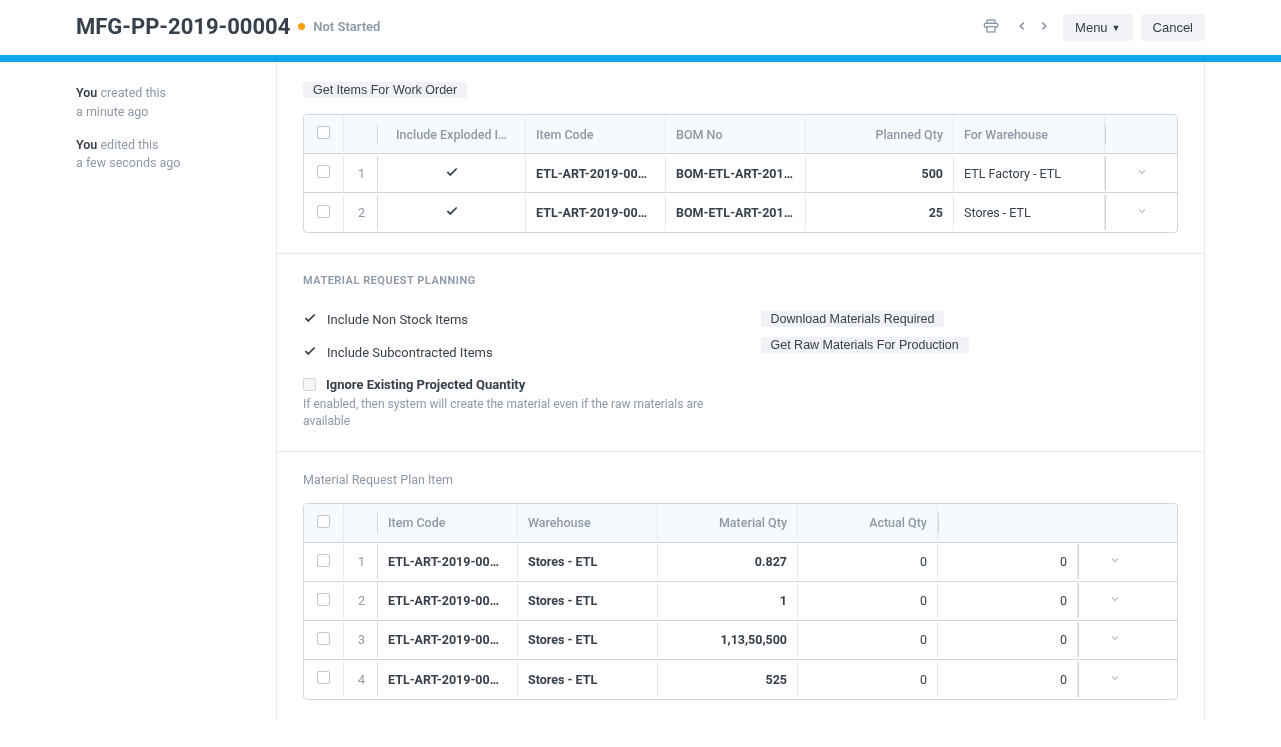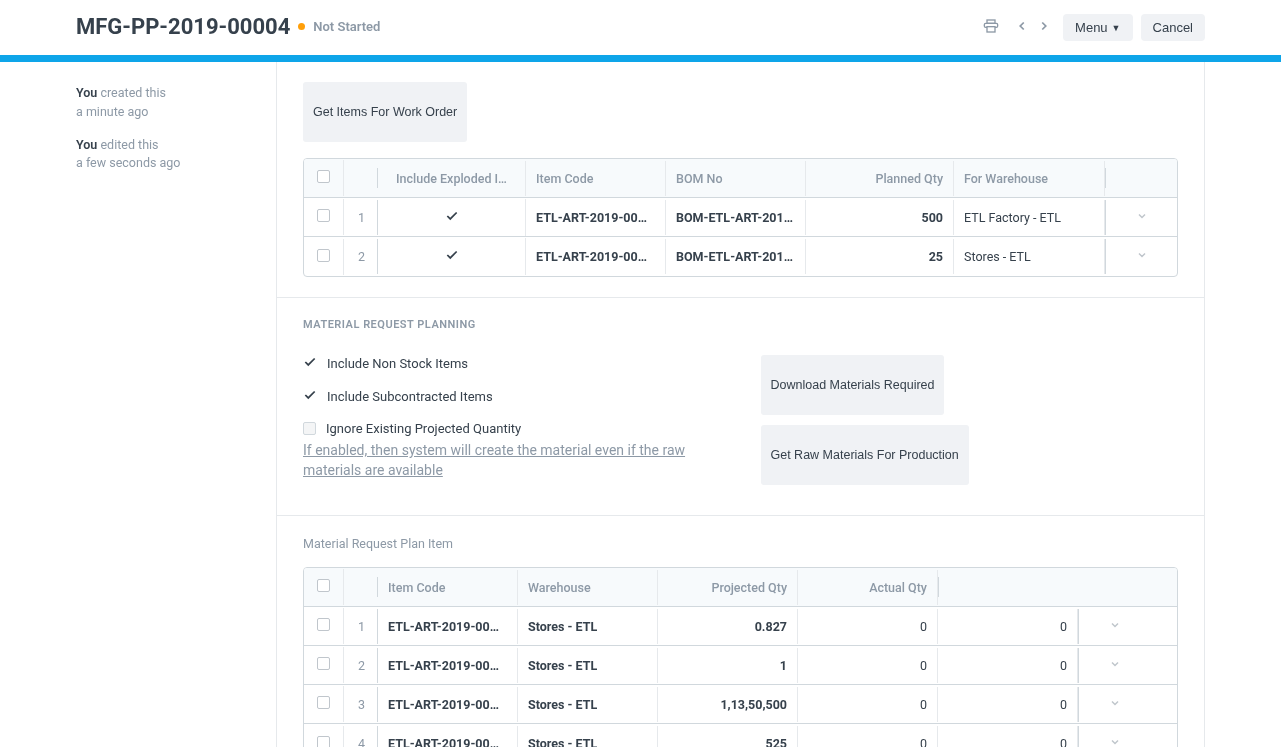--- a/index.html
+++ b/index.html
@@ -79,21 +79,21 @@
   }
   .section {
     padding: 20px 26px;
     border-bottom: 1px solid #e6e9ec;
   }
   .section:last-child { border-bottom: none; }
   .btn-default {
     background: #f0f2f5;
     border: none;
     border-radius: 3px;
-    padding: 23px 10px;
+    padding: 1px 10px;
     font-size: 12.5px;
     color: #36414c;
     cursor: pointer;
   }
   .grid {
     margin-top: 16px;
     border: 1px solid #d1d8dd;
     border-radius: 4px;
     overflow: hidden;
   }
@@ -136,21 +136,21 @@
   }
   .two-col {
     display:flex;
     gap: 40px;
   }
   .two-col .col { flex:1; }
   .check-line {
     display:flex; align-items:center; gap:10px; margin-bottom:16px; font-size:13px; color:#36414c;
   }
   .check-mark { color:#36414c; }
-  .help-text { font-size:14px; color:#8d99a6; margin-top:4px; line-height:1.45;text-decoration:underline;}
+  .help-text { font-size:12px; color:#8d99a6; margin-top:4px; line-height:1.45;}
   .action-col .btn-default { display:block; margin-bottom:10px; }
   .subheading {
     font-size: 12.5px; color:#8d99a6; margin-bottom:8px;
   }
   
   .g1 .c1{ width:148px; flex:none; text-align:center;}
   .g1 .c2{ width:140px; flex:none;}
   .g1 .c3{ width:140px; flex:none;}
   .g1 .c4{ width:148px; flex:none;}
   .g1 .c5{ flex:1;}
@@ -279,42 +279,42 @@
                   <polyline points="20 6 9 17 4 12"></polyline>
                 </svg></span>
             <span>Include Non Stock Items</span>
           </div>
           <div class="check-line">
             <span class="check-mark"><svg width="14" height="14" viewBox="0 0 24 24" fill="none" stroke="#36414c" stroke-width="3">
                   <polyline points="20 6 9 17 4 12"></polyline>
                 </svg></span>
             <span>Include Subcontracted Items</span>
           </div>
-          <div class="check-line" style="margin-bottom:4px;">
+          <div class="check-line" style="margin-bottom:4px;font-weight:bold;">
             <span class="unchecked-box"></span>
             <span>Ignore Existing Projected Quantity</span>
           </div>
           <div class="help-text">If enabled, then system will create the material even if the raw materials are available</div>
         </div>
         <div class="col action-col">
           <button class="btn-default">Download Materials Required</button>
           <button class="btn-default">Get Raw Materials For Production</button>
         </div>
       </div>
     </div>
 
     <div class="section" style="border-bottom:none;">
       <div class="subheading">Material Request Plan Item</div>
       <div class="grid g2">
         <div class="grid-row grid-header">
           <div class="cell check"><input type="checkbox" style=""></div>
           <div class="cell idx"></div>
           <div class="cell c1">Item Code</div>
           <div class="cell c2">Warehouse</div>
-          <div class="cell c4 num">Projected Qty</div>
+          <div class="cell c4 num">Material Qty</div>
           <div class="cell c5 num">Actual Qty</div>
           <div class="cell menu"></div>
         </div>
 
         <div class="grid-row">
           <div class="cell check"><input type="checkbox" style=""></div>
           <div class="cell idx">1</div>
           <div class="cell c1 bold">ETL-ART-2019-00…</div>
           <div class="cell c2 bold">Stores - ETL</div>
           <div class="cell c3 num bold">0.827</div>

